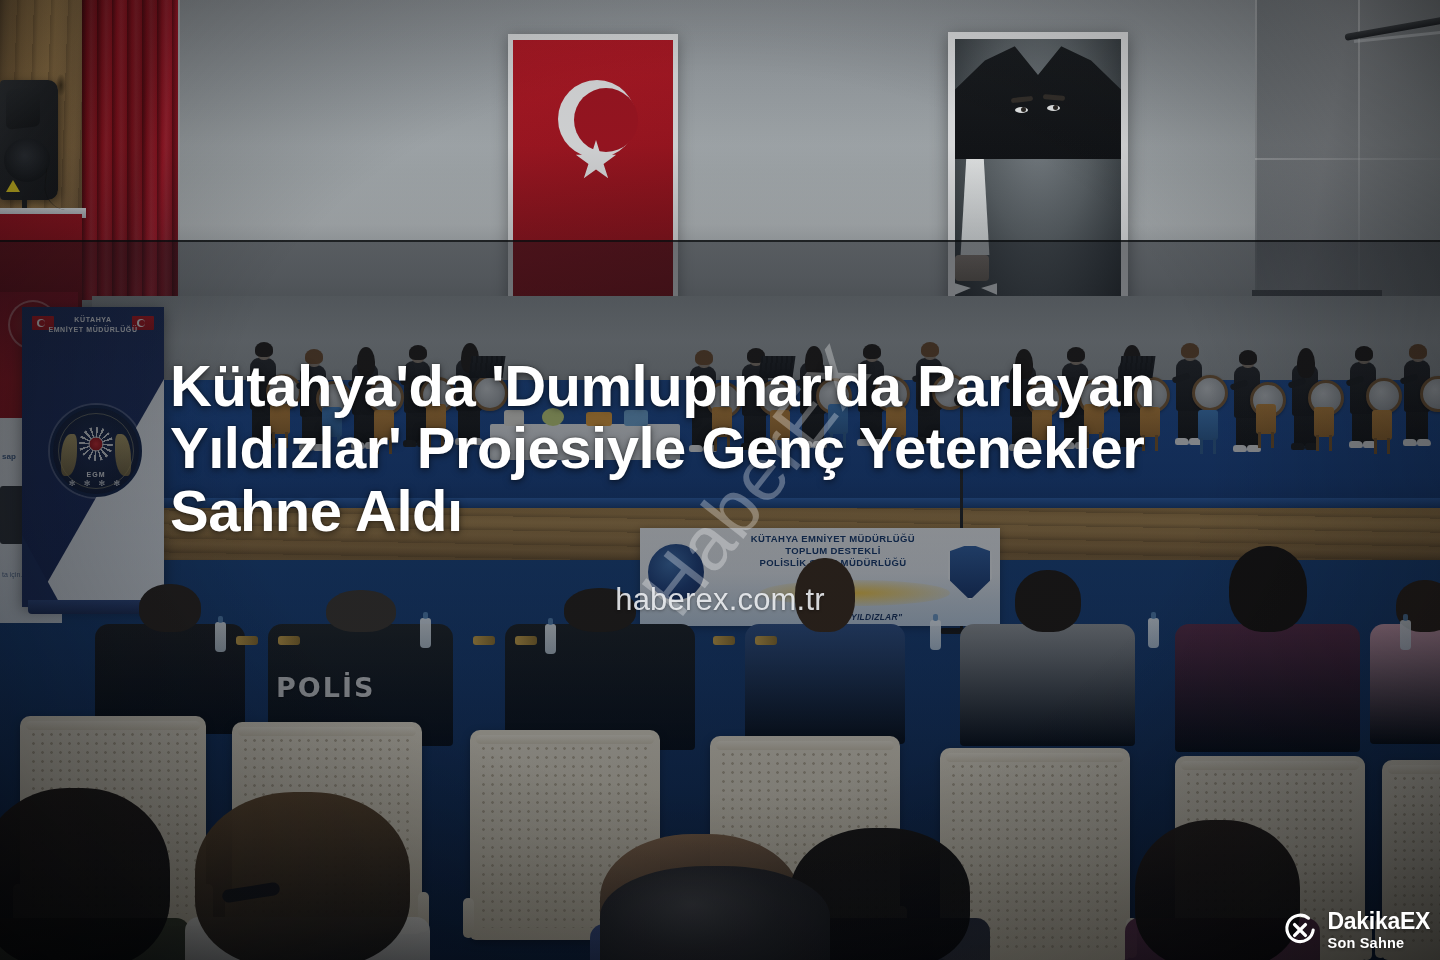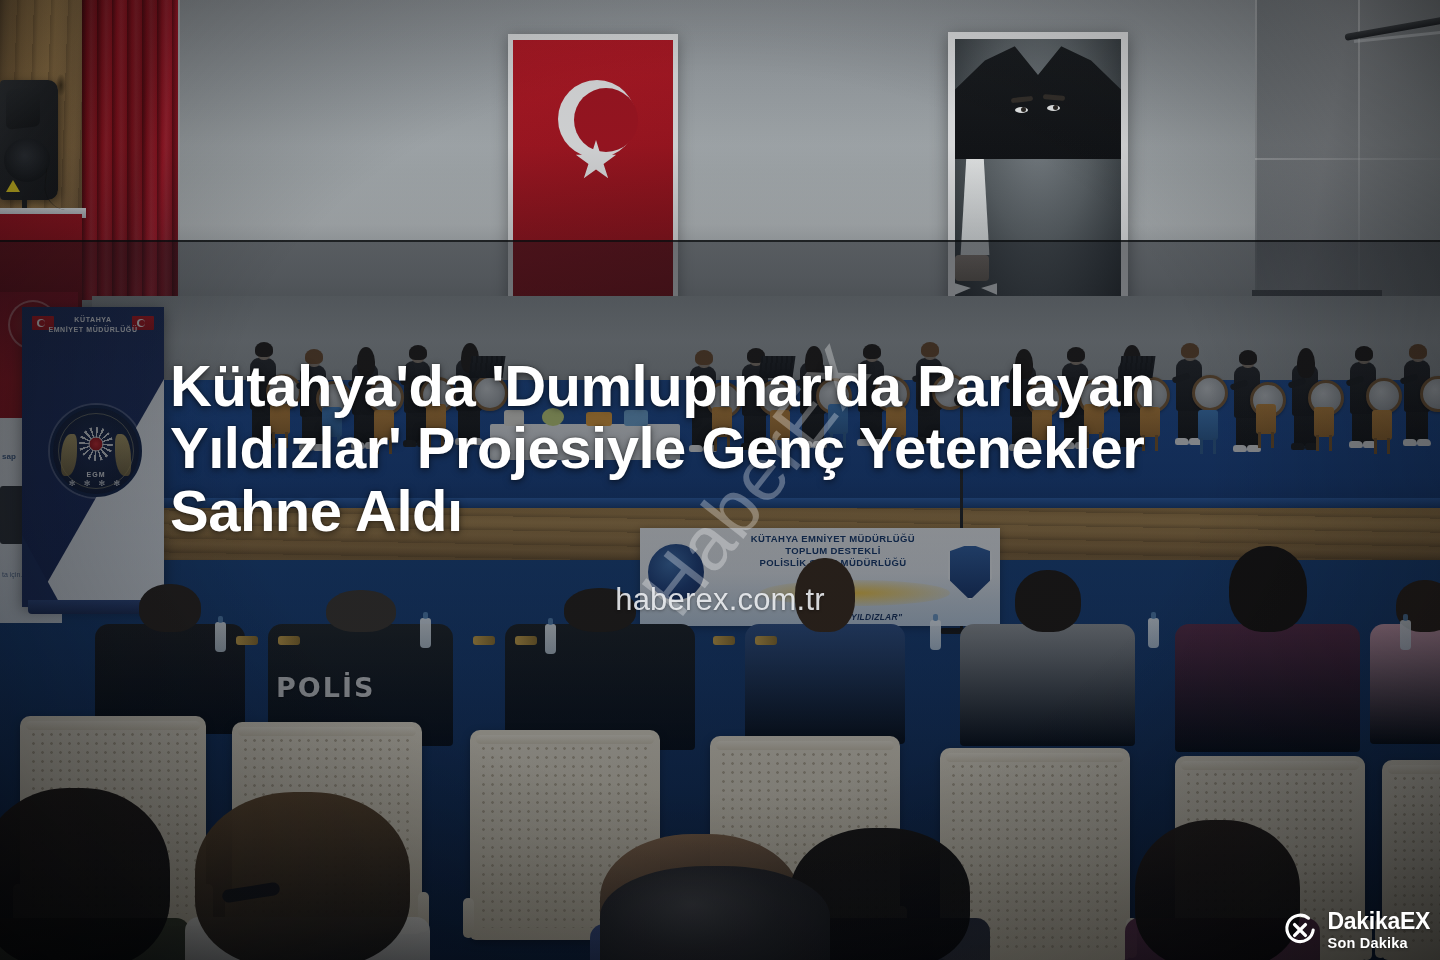--- a/index.html
+++ b/index.html
@@ -1062,17 +1062,17 @@
 
   <div class="layer logo">
     <div class="logo-mark">
       <svg width="38" height="38" viewBox="0 0 38 38" aria-hidden="true">
         <path d="M27.5 7.2 A13.2 13.2 0 1 0 32.2 19" fill="none" stroke="#ffffff" stroke-width="3.1" stroke-linecap="round"></path>
         <path d="M13.6 13.6 L24.4 24.4 M24.4 13.6 L13.6 24.4" fill="none" stroke="#ffffff" stroke-width="3.4" stroke-linecap="round"></path>
       </svg>
     </div>
     <div class="logo-text">
       <div class="logo-title"><span>Dakika</span><span class="ex">EX</span></div>
-      <div class="logo-sub">Son Dakika</div>
+      <div class="logo-sub">Son Sahne</div>
     </div>
   </div>
 
 </div>
 
 </body></html>

